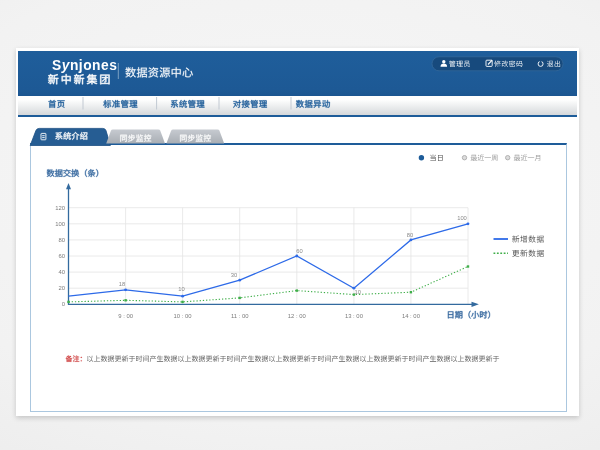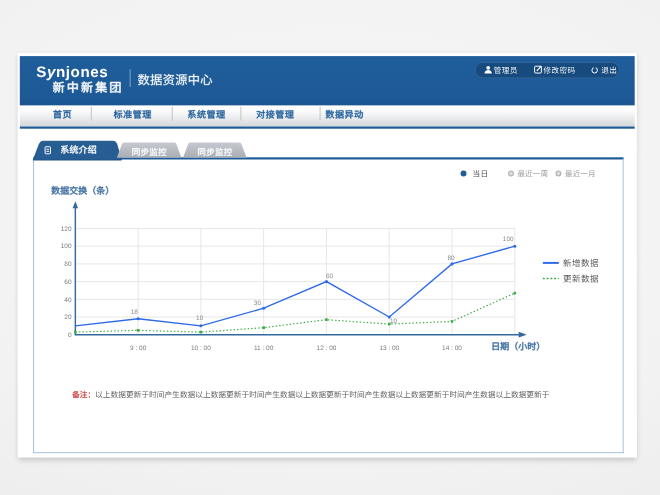--- a/index.html
+++ b/index.html
@@ -1,20 +1,20 @@
 <!DOCTYPE html>
 <html><head><meta charset="utf-8"><style>
   html,body{margin:0;padding:0;width:600px;height:450px;overflow:hidden}
   body{background:radial-gradient(ellipse 120% 95% at 50% 42%, #f7f7f7 0%, #f2f2f2 55%, #e8e8e8 100%);
        font-family:"Liberation Sans", sans-serif;position:relative}
   .page{position:absolute;left:16px;top:48px;width:563px;height:368px;background:#fff;
         box-shadow:0 2px 5px rgba(0,0,0,.18)}
   .hdr{position:absolute;left:18px;top:51px;width:559px;height:45px;
        background:linear-gradient(#1f5e9b,#1d5995 86%,#1b5590)}
-  .logo{position:absolute;left:33px;top:58px;width:84px;color:#fff;
+  .logo{position:absolute;left:52px;top:58px;width:84px;color:#fff;
         font-weight:bold;font-size:13.8px;letter-spacing:.5px}
   .nav{position:absolute;left:18px;top:96px;width:559px;height:19px;
        background:linear-gradient(#fefefe 20%,#d5d8db);border-bottom:2px solid #1d5c99}
   .panel{position:absolute;left:30px;top:143px;width:535px;height:266px;background:#fff;
          border:1px solid #abc7df;border-top:2.5px solid #1e5c99}
 </style></head>
 <body>
   <div class="page"></div>
   <div class="hdr"></div>
   <div class="nav"></div>

